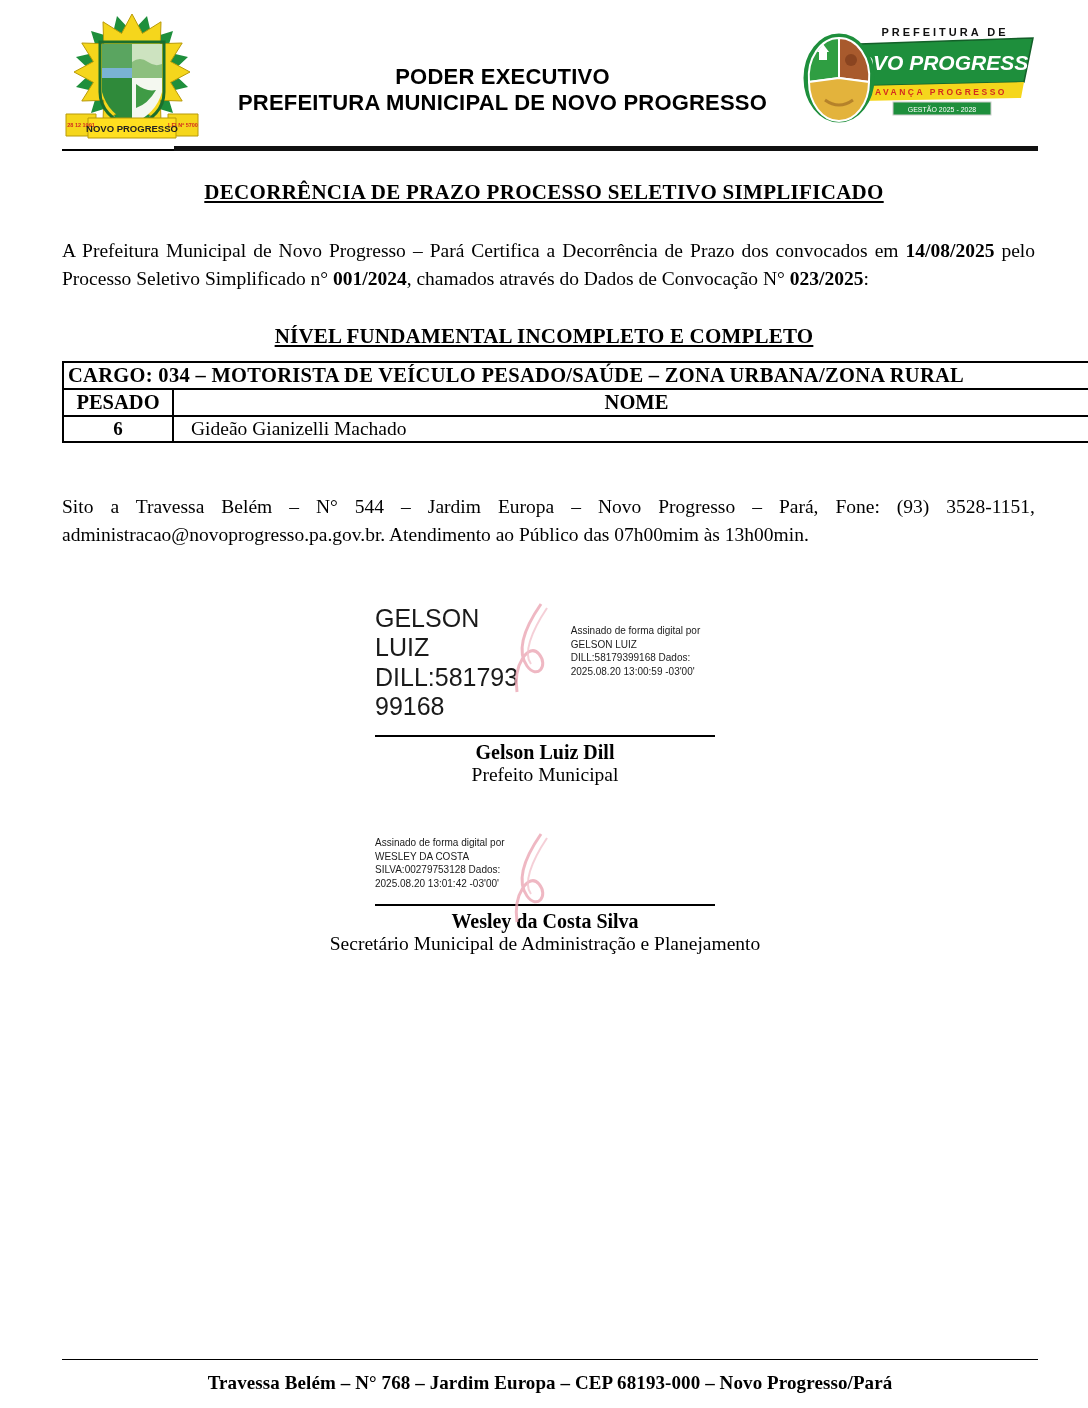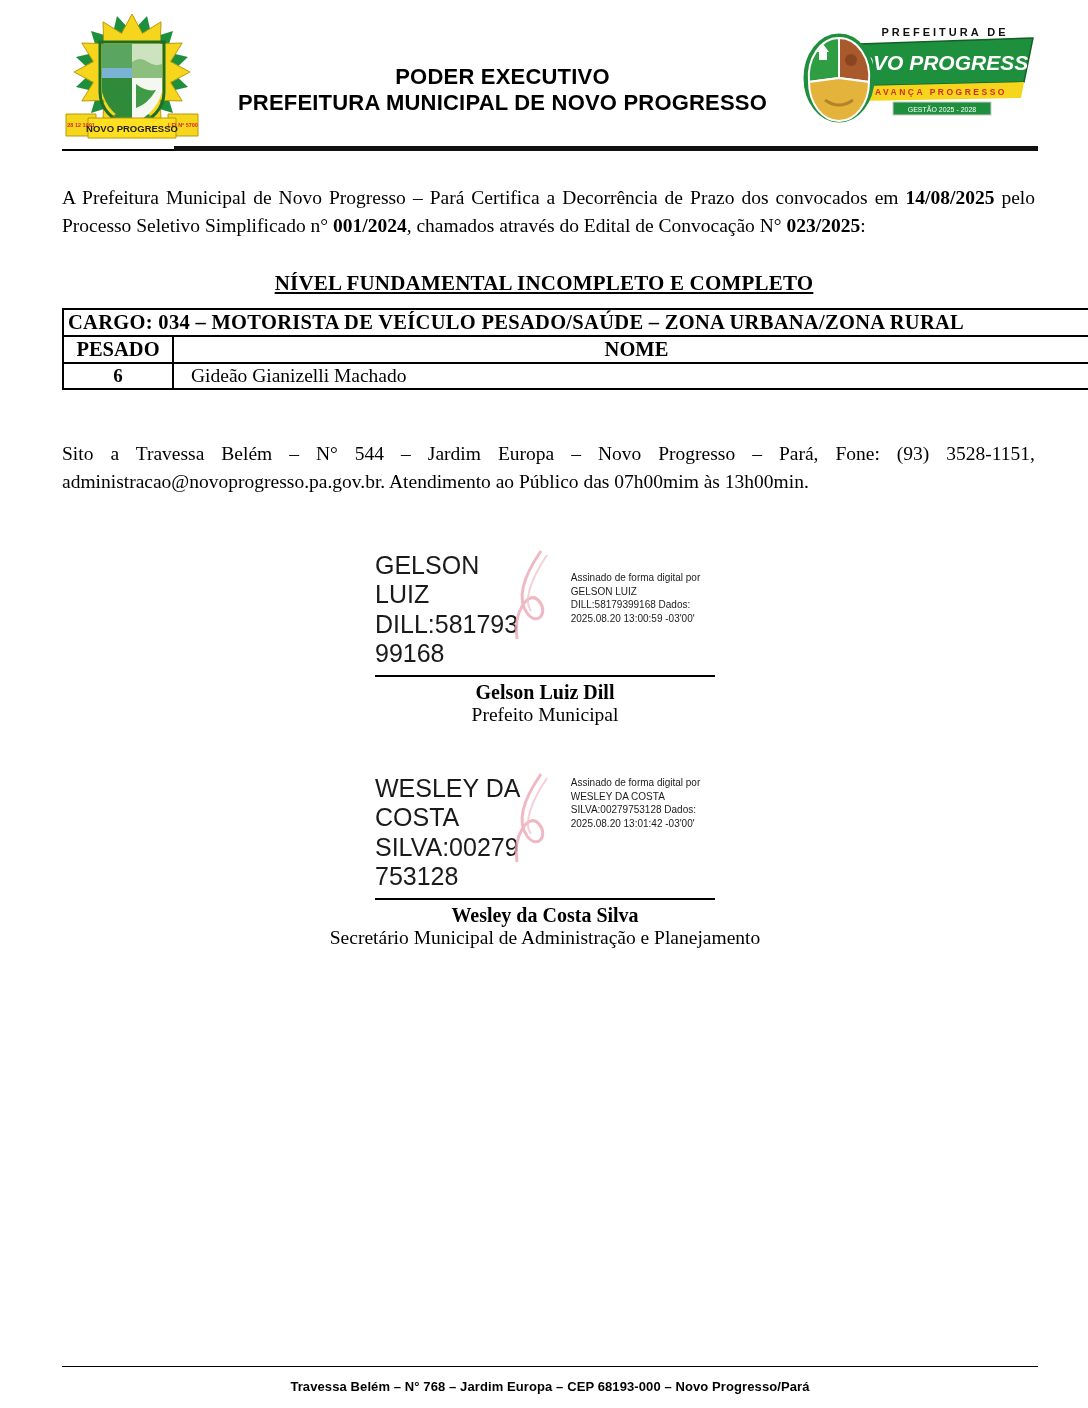--- a/index.html
+++ b/index.html
@@ -36,36 +36,36 @@
   th.col-ordem { width:110px; }
   th.col-h { font-size:20.5px; font-weight:bold; text-align:center; padding:1px 4px; }
   td.cell-ordem { width:110px; text-align:center; font-weight:bold; font-size:19px; padding:1px 4px; }
   td.cell-nome { font-size:19.5px; padding:1px 17px; }
   
   .contact { margin:50px 53px 0 62px; font-size:19.5px; line-height:1.45; text-align:justify; }
   
   .sig-block { position:relative; margin-left:375px; width:340px; }
   .sig-block.first { margin-top:55px; }
   .sig-block.second { margin-top:48px; }
-  .sig-stamp { position:relative; display:flex; border-bottom:2px solid #000; padding-bottom:7px;gap:48px; }
+  .sig-stamp { position:relative; display:flex; border-bottom:2px solid #000; padding-bottom:14px;gap:48px; }
   .stamp-name { width:172px; font-family:"Liberation Sans", sans-serif; font-size:25px;
     line-height:1.17; color:#1a1a1a; overflow-wrap:anywhere; }
   .stamp-info { width:168px; font-family:"Liberation Sans", sans-serif; font-size:10px;
     line-height:1.35; color:#1a1a1a; }
   .sig-block.first .stamp-info { padding-top:20px; }
   .sig-block.second .stamp-info { padding-top:2px; }
   .flourish { position:absolute; left:128px; top:-4px; width:60px; height:100px; pointer-events:none; }
   .sig-name { margin-top:4px; text-align:center; font-size:20px; font-weight:bold; white-space:nowrap; }
   .sig-role { position:relative; left:50%; transform:translateX(-50%); width:max-content;
     text-align:left; font-size:19.5px; white-space:nowrap; }
   
   .footer { position:absolute; left:62px; right:50px; bottom:14px; }
   .footer-rule { height:1px; background:#000; }
-  .footer-address { margin-top:12px; text-align:center; font-family:Liberation Sans, sans-serif;
-    font-weight:bold; font-size:13px; letter-spacing:.1px; }
+  .footer-address { margin-top:12px; text-align:center; font-family:Liberation Serif, serif;
+    font-weight:bold; font-size:19px; letter-spacing:.1px; }
 </style>
 </head>
 <body>
 
 <div class="page">
 
   <div class="header">
 
     <svg class="header-left-logo" viewBox="0 0 140 130">
       <g>
@@ -116,22 +116,23 @@
         <path d="M22,80 q14,10 28,0" stroke="#b5822a" stroke-width="3" fill="none"></path>
       </g>
     </svg>
   </div>
 
   <div class="header-rule">
     <div class="thin"></div>
     <div class="thick"></div>
   </div>
 
+  <div class="doc-title">DECORRÊNCIA DE PRAZO PROCESSO SELETIVO SIMPLIFICADO</div>
 
-  <p class="intro"><span>A Prefeitura Municipal de Novo Progresso – Pará Certifica a Decorrência de Prazo dos convocados em </span><b>14/08/2025</b><span> pelo Processo Seletivo Simplificado n° </span><b>001/2024</b><span>, chamados através do Edital de Convocação N° </span><b>023/2025</b><span>:</span></p>
+  <p class="intro"><span>A Prefeitura Municipal de Novo Progresso – Pará Certifica a Decorrência de Prazo dos convocados em </span><b>14/08/2025</b><span> pelo Processo Seletivo Simplificado n° </span><b>001/2024</b><span>, chamados através do Dados de Convocação N° </span><b>023/2025</b><span>:</span></p>
 
   <div class="level-heading">NÍVEL FUNDAMENTAL INCOMPLETO E COMPLETO</div>
 
   <table class="positions">
     <tbody>
       <tr>
         <td class="cap-cell" colspan="2">CARGO: 034 – MOTORISTA DE VEÍCULO PESADO/SAÚDE – ZONA URBANA/ZONA RURAL</td>
       </tr>
       <tr>
         <th class="col-ordem col-h">PESADO</th>
@@ -154,21 +155,20 @@
         <path d="M44,8 C28,32 20,54 28,64" fill="none" stroke="#f3c3cd" stroke-width="2" opacity="0.8"></path>
       </svg>
       <div class="stamp-info">Assinado de forma digital por GELSON LUIZ DILL:58179399168 Dados: 2025.08.20 13:00:59 -03'00'</div>
     </div>
     <div class="sig-name">Gelson Luiz Dill</div>
     <div class="sig-role">Prefeito Municipal</div>
   </div>
 
   <div class="sig-block second">
     <div class="sig-stamp">
-      <div class="stamp-name">WESLEY DA COSTA SILVA:00279753128</div>
       <svg class="flourish" viewBox="0 0 60 100">
         <path d="M38,4 C20,30 14,52 24,66 C34,80 46,66 36,54 C26,42 10,64 14,92" fill="none" stroke="#eba6b4" stroke-width="3" opacity="0.8"></path>
         <path d="M44,8 C28,32 20,54 28,64" fill="none" stroke="#f3c3cd" stroke-width="2" opacity="0.8"></path>
       </svg>
       <div class="stamp-info">Assinado de forma digital por WESLEY DA COSTA SILVA:00279753128 Dados: 2025.08.20 13:01:42 -03'00'</div>
     </div>
     <div class="sig-name">Wesley da Costa Silva</div>
     <div class="sig-role">Secretário Municipal de Administração e Planejamento</div>
   </div>
 

